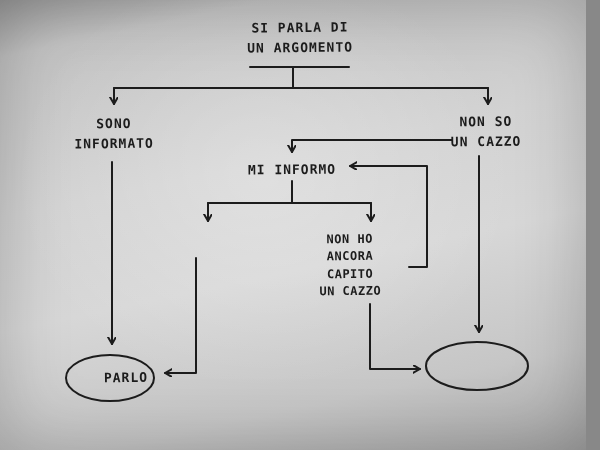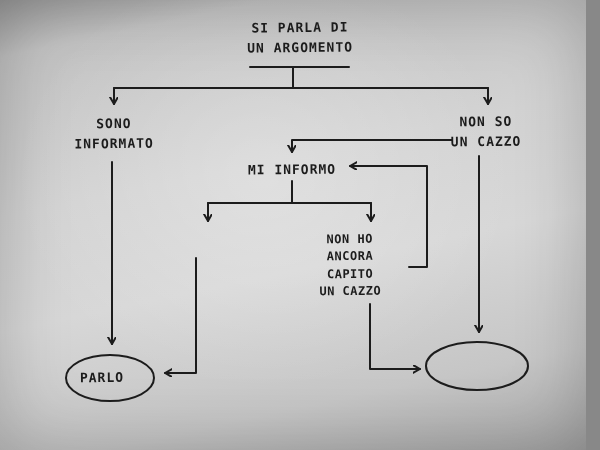--- a/index.html
+++ b/index.html
@@ -85,16 +85,16 @@
 UN CAZZO</div>
 
   <div class="label" style="left:292px; top:160px;">MI INFORMO</div>
 
 
   <div class="label small" style="left:350px; top:231px;">NON HO
 ANCORA
 CAPITO
 UN CAZZO</div>
 
-  <div class="label" style="left:102px; top:368px;">PARLO</div>
+  <div class="label" style="left:126px; top:368px;">PARLO</div>
 
 
 </div>
 
 </body></html>

